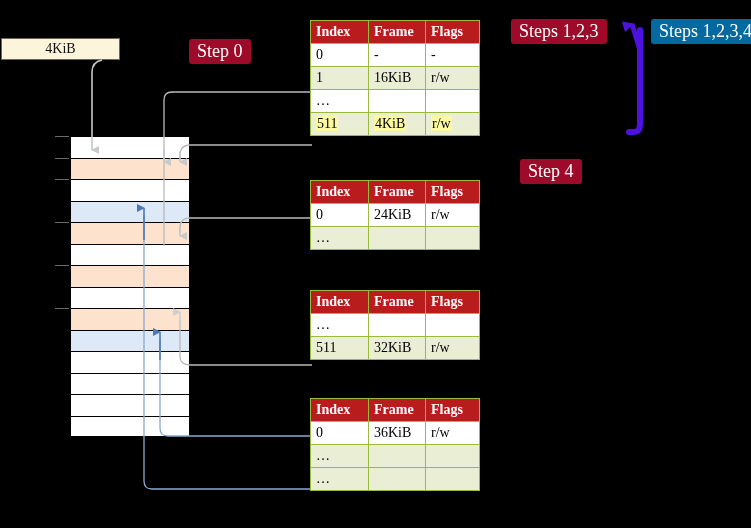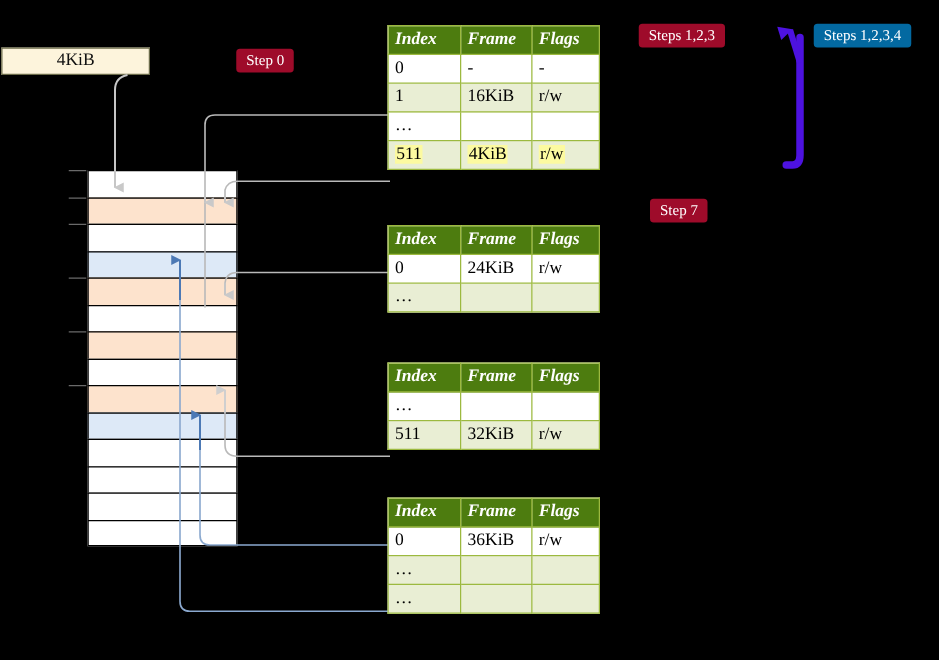--- a/index.html
+++ b/index.html
@@ -23,30 +23,30 @@
   .mrow.orange{background:#fde3cd;}
   .mrow.blue{background:#dde9f7;}
   .tick{position:absolute;width:14px;height:0;border-top:1.5px solid #6a6a6a;left:56px;}
 
   
   .ptable{position:absolute;border-collapse:collapse;
           border:1px solid #8ea832;background:#fff;}
   .ptable td,.ptable th{border:1px solid #9cb93f;padding:1px 5px;
           font-size:14px;color:#000;height:23px;box-sizing:border-box;
           text-align:left;font-weight:normal;vertical-align:middle;}
-  .ptable th{background:#4d7c0f;color:#fff;font-weight:bold;font-size:14px;font-style:italic;}
+  .ptable th{background:#b91c1c;color:#fff;font-weight:bold;font-size:14px;}
   .ptable td.c0{width:58px;}
   .ptable td.c1{width:57px;}
   .ptable td.c2{width:54px;}
   .ptable tr.alt td{background:#e9eed4;}
   .hl{background:#fcfaa0;}
   .ptable td .hl{padding:0 1px;}
 
   
-  .badge{position:absolute;padding:2px 8px;font-size:12px;color:#fff;
+  .badge{position:absolute;padding:2px 8px;font-size:18px;color:#fff;
          border-radius:3px;white-space:nowrap;}
   .badge.red{background:#9e0b2a;}
   .badge.purple{background:#0369a1;}
 </style>
 </head>
 <body>
 
 <div id="src-box">
   <span>4KiB</span>
 </div>
@@ -202,13 +202,13 @@
         <td class="c0">…</td>
         <td class="c1"></td>
         <td class="c2"></td>
       </tr>
     </tbody>
   </table>
 
 <span class="badge red" style="left:189px;top:39px;">Step 0</span>
 <span class="badge red" style="left:511px;top:19px;">Steps 1,2,3</span>
 <span class="badge purple" style="left:651px;top:19px;">Steps 1,2,3,4</span>
-<span class="badge red" style="left:520px;top:159px;">Step 7</span>
+<span class="badge red" style="left:520px;top:159px;">Step 4</span>
 
 </body></html>

